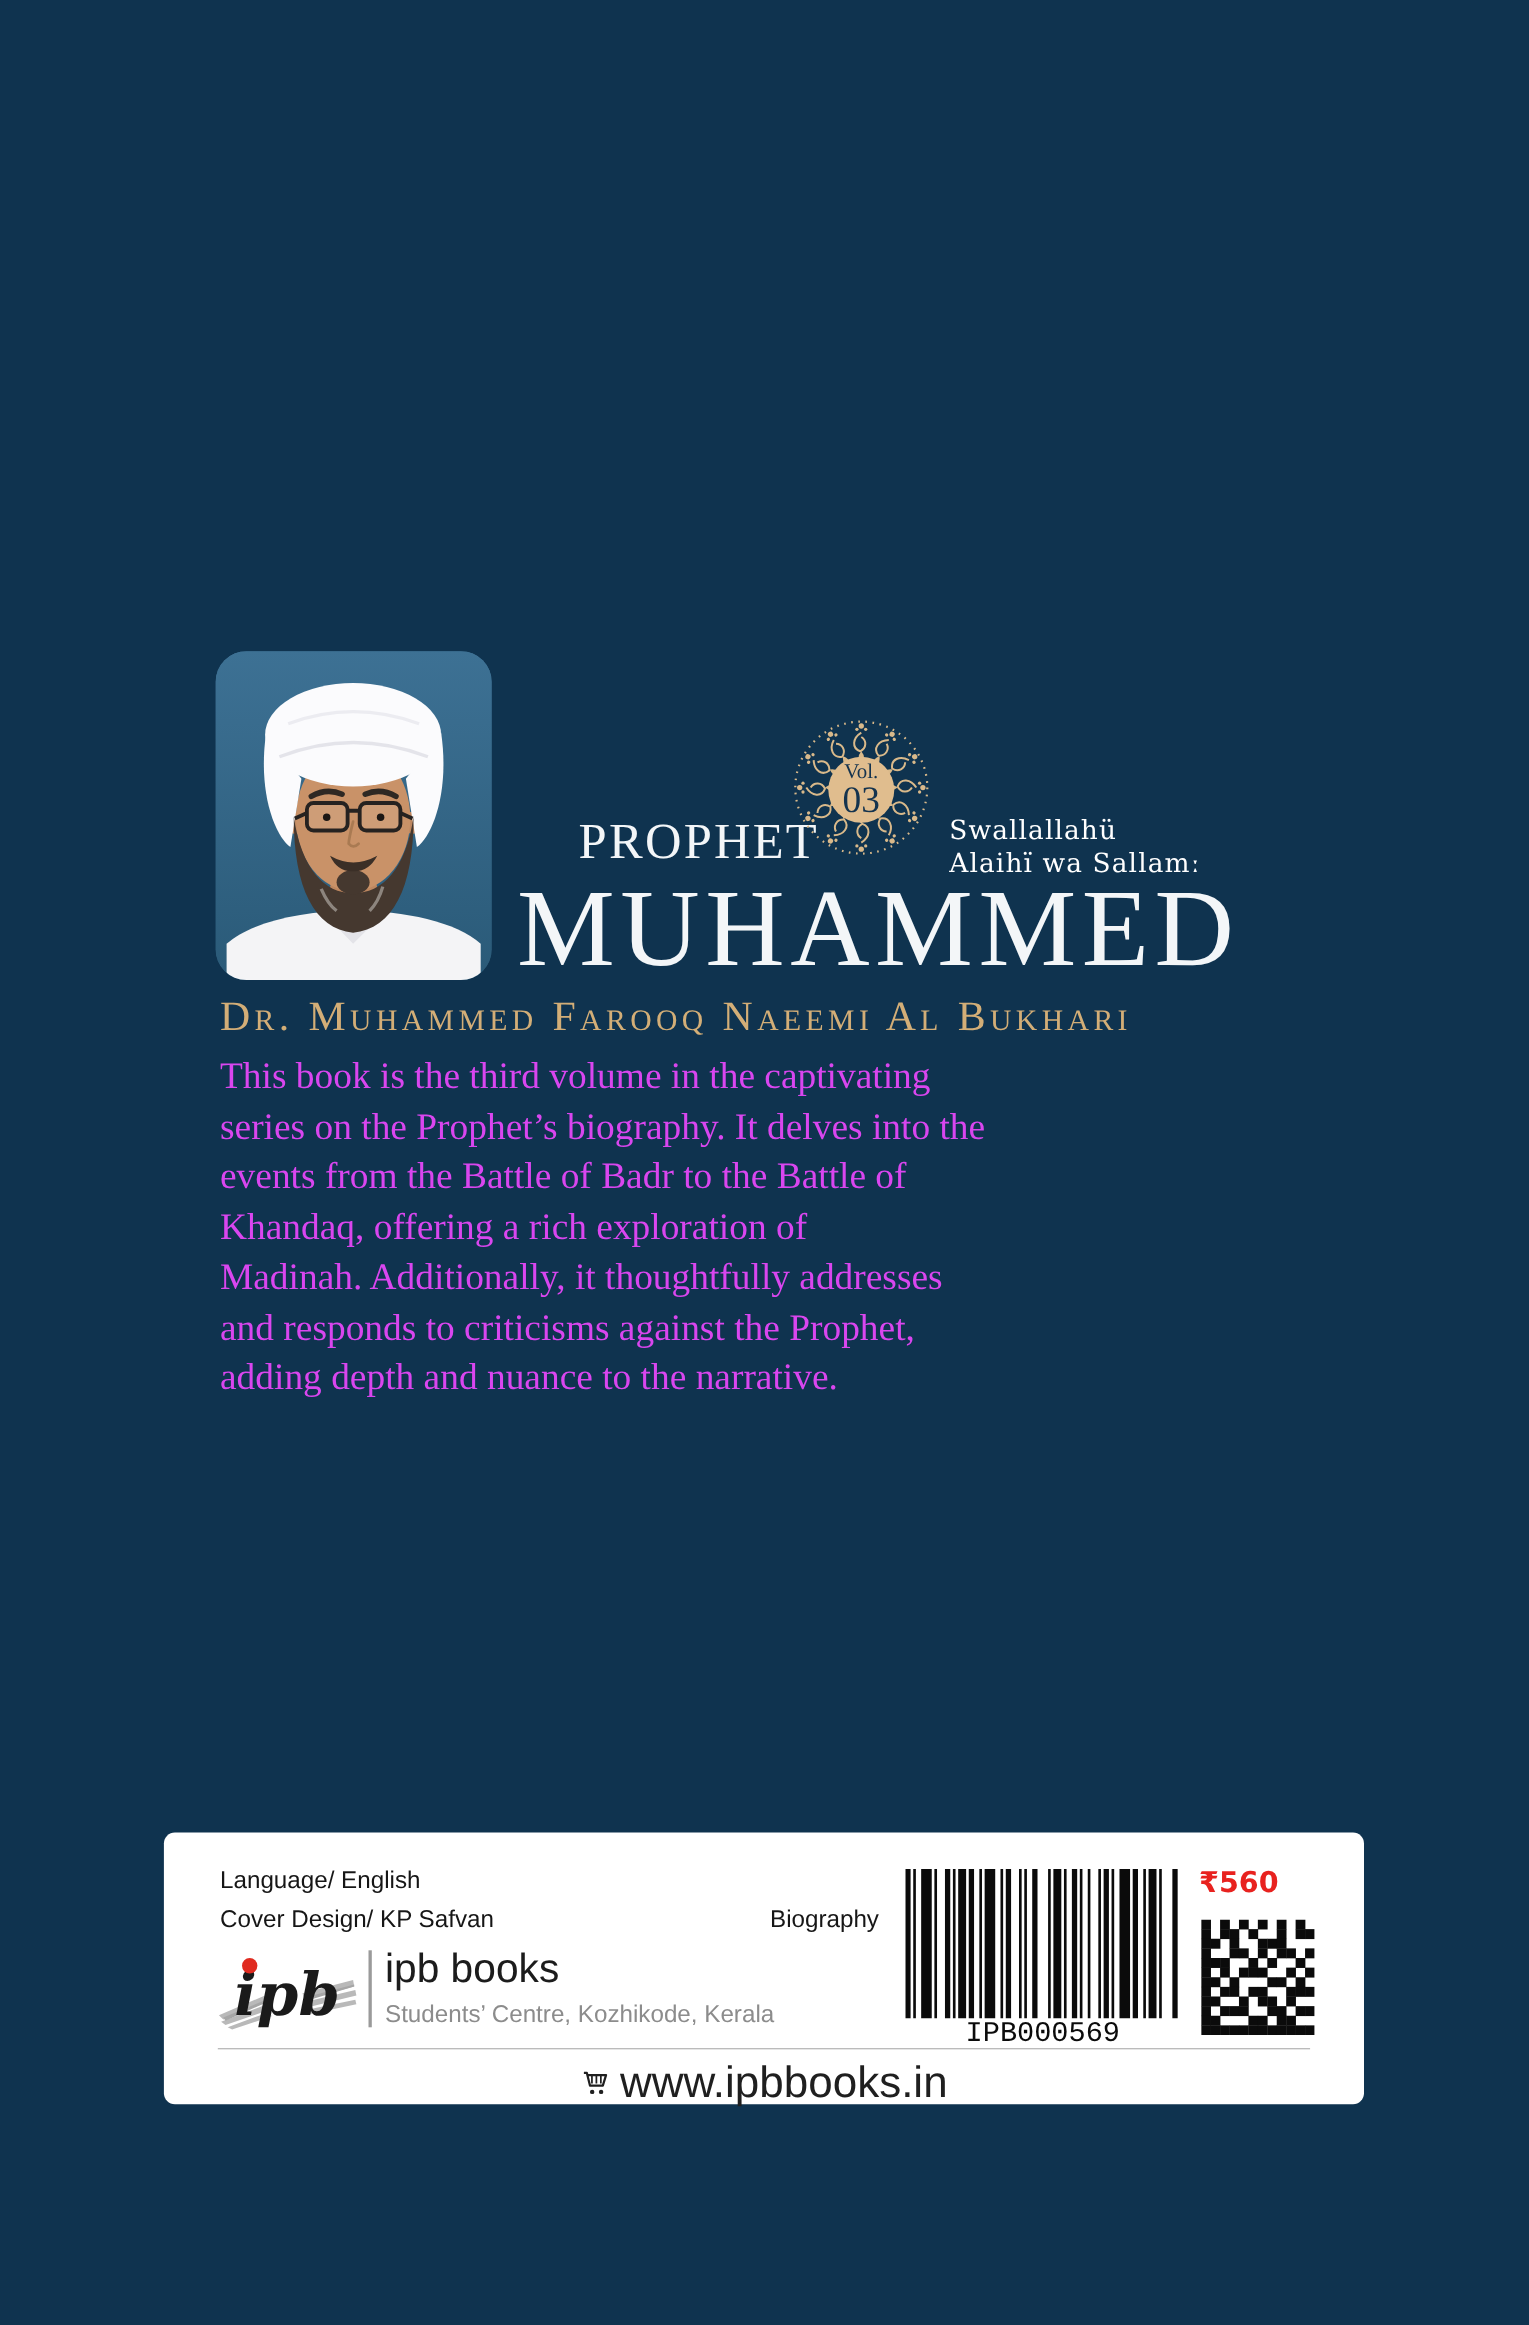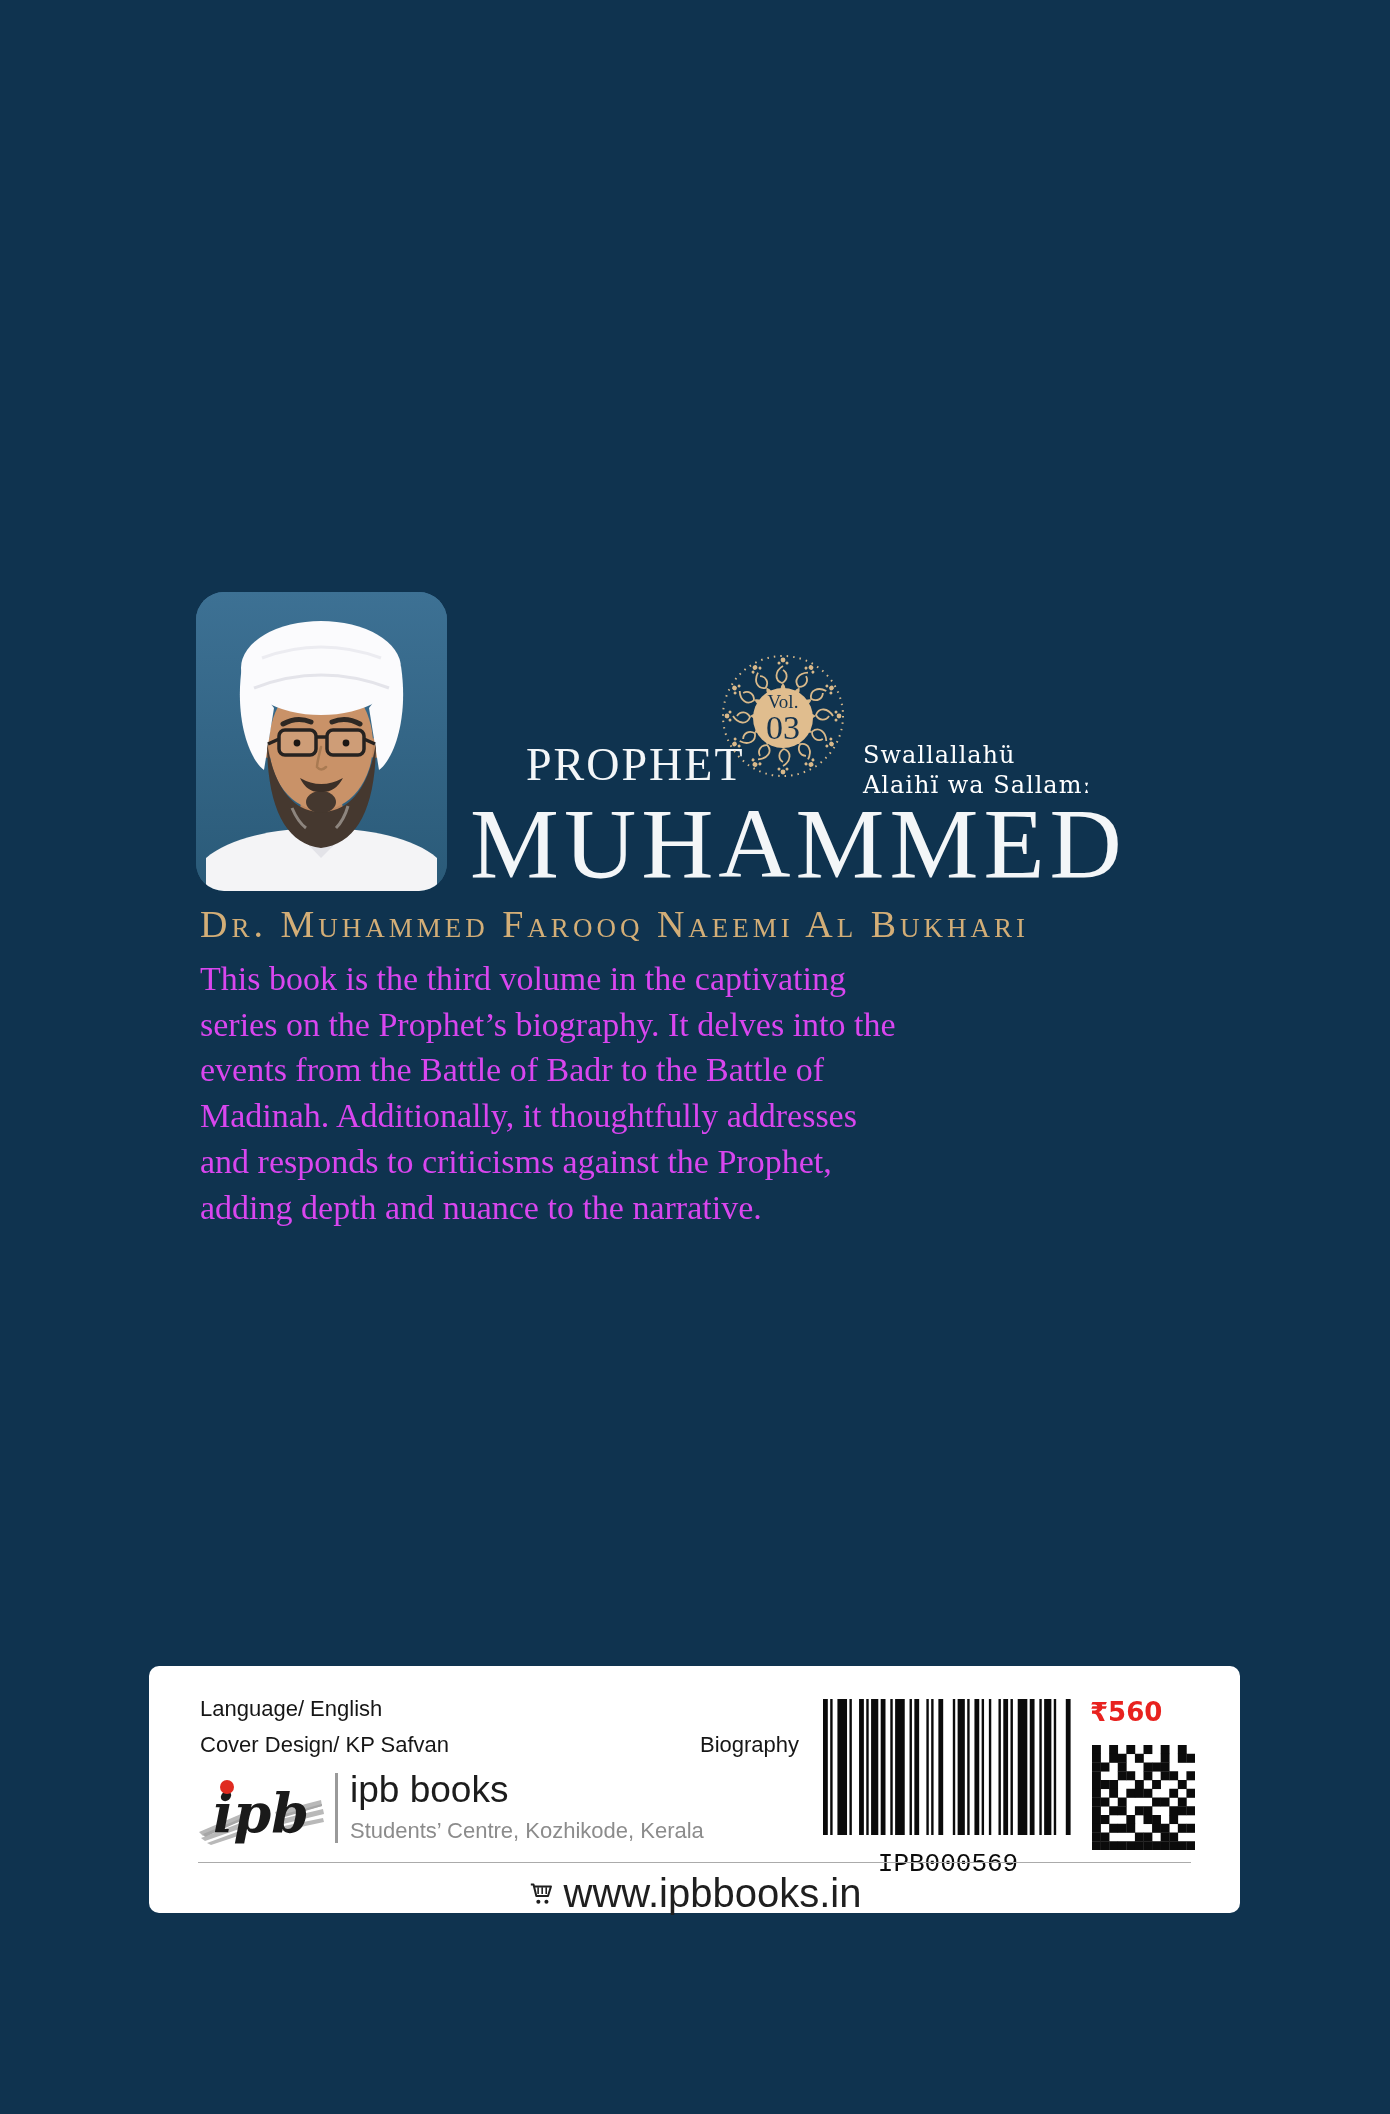--- a/index.html
+++ b/index.html
@@ -54,21 +54,21 @@
     font-family:"Liberation Sans",sans-serif;color:#161616;
   }
   .info-card .abs{position:absolute;}
   .lang-label{left:51px;top:30px;font-size:22px;font-weight:500;}
   .cover-design-label{left:51px;top:66px;font-size:22px;font-weight:500;}
   .genre-label{left:551px;top:66px;font-size:22px;font-weight:500;}
   .barcode{left:674px;top:33px;width:250px;}
   .barcode svg{display:block;width:250px;height:136px;}
   .barcode-text{
     text-align:center;font-family:"Liberation Mono",monospace;font-size:26px;
-    line-height:24px;margin-top:17px;color:#0b0b0b;white-space:nowrap;
+    line-height:24px;margin-top:1px;color:#0b0b0b;white-space:nowrap;
   }
   .price{left:941px;top:31px;font-size:26px;font-weight:bold;color:#e8221f;
     font-family:"DejaVu Sans","Liberation Sans",sans-serif;}
   .datamatrix{left:943px;top:79px;width:103px;height:105px;}
   .datamatrix svg{display:block;width:103px;height:105px;}
   .publisher-logo{left:48px;top:104px;width:128px;height:80px;}
   .logo-divider{left:186px;top:107px;width:3px;height:70px;background:#9a9a9a;}
   .brand-name{left:201px;top:104px;font-size:37px;line-height:40px;color:#1c1c1c;}
   .publisher-address{left:201px;top:152px;font-size:22px;color:#8c8c8c;}
   .card-rule{left:49px;top:196px;width:993px;height:1px;background:#ababab;}
@@ -232,20 +232,21 @@
   <div>Swallallahü</div>
   <div>Alaihï wa Sallamː</div>
 </div>
 
 <div class="abs author-line">Dr. Muhammed Farooq Naeemi Al Bukhari</div>
 
 <div class="abs description">
   <div>This book is the third volume in the captivating</div>
   <div>series on the Prophet’s biography. It delves into the</div>
   <div>events from the Battle of Badr to the Battle of</div>
+  <div>Khandaq, offering a rich exploration of</div>
   <div>Madinah. Additionally, it thoughtfully addresses</div>
   <div>and responds to criticisms against the Prophet,</div>
   <div>adding depth and nuance to the narrative.</div>
 </div>
 
 <div class="abs info-card">
   <div class="abs lang-label">Language/ English</div>
   <div class="abs cover-design-label">Cover Design/ KP Safvan</div>
   <div class="abs genre-label">Biography</div>
 

